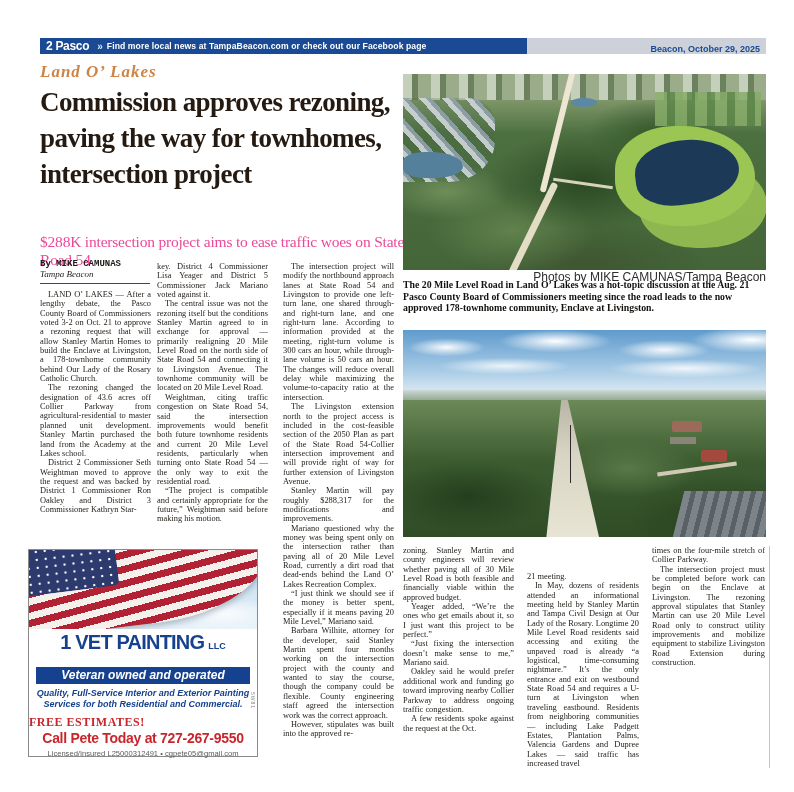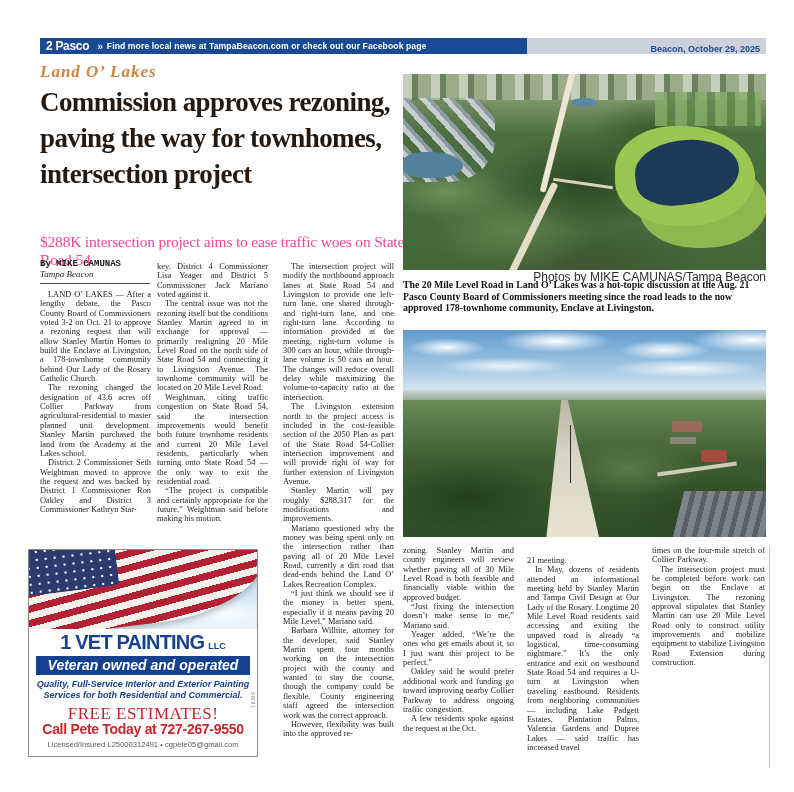--- a/index.html
+++ b/index.html
@@ -104,26 +104,26 @@
       linear-gradient(180deg,#b9d7ec,#e9f3fa);}
   .flag{position:absolute;left:-10px;top:-14px;width:250px;height:88px;transform:rotate(-7deg);
     background:repeating-linear-gradient(172deg,#b22234 0 7px,#f4f1ec 7px 14px);
     border-radius:0 0 46% 6% / 0 0 70% 12%;box-shadow:0 3px 6px rgba(60,80,100,.35);}
   .flag-canton{position:absolute;left:0;top:0;width:100px;height:46px;background:#2c3a6e;
     background-image:radial-gradient(circle at 3px 3px,#fff 1.1px,transparent 1.6px);background-size:9px 8px;
     border-radius:0 0 8% 0;}
   .ad-title-row{text-align:center;margin-top:2px;flex:0 0 24px;}
   .ad-title{font-family:"Liberation Sans",sans-serif;font-size:20px;font-weight:bold;color:#15418e;letter-spacing:-0.8px;}
   .ad-llc{font-family:"Liberation Sans",sans-serif;font-size:9px;font-weight:bold;color:#15418e;}
-  .ad-banner{background:#15418e;color:#fff;text-align:center;margin:1px 7px 0 7px;padding:1px 0 2px 0;
-    font-family:"Liberation Sans",sans-serif;font-size:14px;font-weight:bold;font-style:italic;flex:0 0 auto;}
+  .ad-banner{background:#15418e;color:#fff;text-align:center;margin:12px 7px 0 7px;padding:1px 0 2px 0;
+    font-family:"Liberation Sans",sans-serif;font-size:12px;font-weight:bold;font-style:italic;flex:0 0 auto;}
   .ad-quality{text-align:center;margin-top:4px;font-family:"Liberation Sans",sans-serif;
     font-size:9px;line-height:10.5px;font-weight:bold;font-style:italic;color:#15418e;}
-  .ad-free{text-align:center;margin-top:5px;font-family:"Liberation Serif",serif;
-    font-size:17px;line-height:17px;font-weight:normal;color:#c9252c;letter-spacing:0.5px;}
+  .ad-free{text-align:left;margin-top:5px;font-family:"Liberation Serif",serif;
+    font-size:12px;line-height:17px;font-weight:bold;color:#c9252c;letter-spacing:0.5px;}
   .ad-call{text-align:center;font-family:"Liberation Sans",sans-serif;font-size:14px;line-height:15px;
     font-weight:bold;color:#c9252c;letter-spacing:-0.3px;}
   .ad-fine{text-align:center;margin-top:3px;font-family:"Liberation Sans",sans-serif;font-size:7.6px;color:#5a5a5a;}
   .ad-code{position:absolute;right:1px;top:142px;writing-mode:vertical-rl;font-family:"Liberation Sans",sans-serif;
     font-size:5px;color:#888;letter-spacing:1px;}
 </style>
 </head>
 <body>
 
 <div class="abs masthead">
@@ -157,30 +157,30 @@
     <p class="">Weightman, citing traffic congestion on State Road 54, said the intersection improvements would benefit both future townhome residents and current 20 Mile Level residents, particularly when turning onto State Road 54 — the only way to exit the residential road.</p>
     <p class="">“The project is compatible and certainly appropriate for the future,” Weightman said before making his motion.</p>
   </div>
 <div class="abs article-col" style="left:283px;top:262px;width:111px;height:488px;">
     <p class="">The intersection project will modify the northbound approach lanes at State Road 54 and Livingston to provide one left-turn lane, one shared through- and right-turn lane, and one right-turn lane. According to information provided at the meeting, right-turn volume is 300 cars an hour, while through-lane volume is 50 cars an hour. The changes will reduce overall delay while maximizing the volume-to-capacity ratio at the intersection.</p>
     <p class="">The Livingston extension north to the project access is included in the cost-feasible section of the 2050 Plan as part of the State Road 54-Collier intersection improvement and will provide right of way for further extension of Livingston Avenue.</p>
     <p class="">Stanley Martin will pay roughly $288,317 for the modifications and improvements.</p>
     <p class="">Mariano questioned why the money was being spent only on the intersection rather than paving all of 20 Mile Level Road, currently a dirt road that dead-ends behind the Land O’ Lakes Recreation Complex.</p>
     <p class="">“I just think we should see if the money is better spent, especially if it means paving 20 Mile Level,” Mariano said.</p>
     <p class="">Barbara Wilhite, attorney for the developer, said Stanley Martin spent four months working on the intersection project with the county and wanted to stay the course, though the company could be flexible. County engineering staff agreed the intersection work was the correct approach.</p>
-    <p class="">However, flexibility was built into the approved re-</p>
+    <p class="">However, stipulates was built into the approved re-</p>
   </div>
 <div class="abs article-col" style="left:403px;top:546px;width:111px;height:210px;">
     <p class="cont">zoning. Stanley Martin and county engineers will review whether paving all of 30 Mile Level Road is both feasible and financially viable within the approved budget.</p>
+    <p class="">Yeager added, “We’re the ones who get emails about it, so I just want this project to be perfect.”</p>
     <p class="">“Just fixing the intersection doesn’t make sense to me,” Mariano said.</p>
-    <p class="">Yeager added, “We’re the ones who get emails about it, so I just want this project to be perfect.”</p>
     <p class="">Oakley said he would prefer additional work and funding go toward improving nearby Collier Parkway to address ongoing traffic congestion.</p>
     <p class="">A few residents spoke against the request at the Oct.</p>
   </div>
-<div class="abs article-col" style="left:527px;top:556px;width:112px;height:220px;">
+<div class="abs article-col" style="left:527px;top:572px;width:112px;height:220px;">
     <p class="cont">21 meeting.</p>
     <p class="">In May, dozens of residents attended an informational meeting held by Stanley Martin and Tampa Civil Design at Our Lady of the Rosary. Longtime 20 Mile Level Road residents said accessing and exiting the unpaved road is already “a logistical, time-consuming nightmare.” It’s the only entrance and exit on westbound State Road 54 and requires a U-turn at Livingston when traveling eastbound. Residents from neighboring communities — including Lake Padgett Estates, Plantation Palms, Valencia Gardens and Dupree Lakes — said traffic has increased travel</p>
   </div>
 <div class="abs article-col" style="left:652px;top:546px;width:113px;height:222px;">
     <p class="cont">times on the four-mile stretch of Collier Parkway.</p>
     <p class="">The intersection project must be completed before work can begin on the Enclave at Livingston. The rezoning approval stipulates that Stanley Martin can use 20 Mile Level Road only to construct utility improvements and mobilize equipment to stabilize Livingston Road Extension during construction.</p>
   </div>
 <div class="abs col-rule"></div>
 
 <div class="abs photo photo1">

